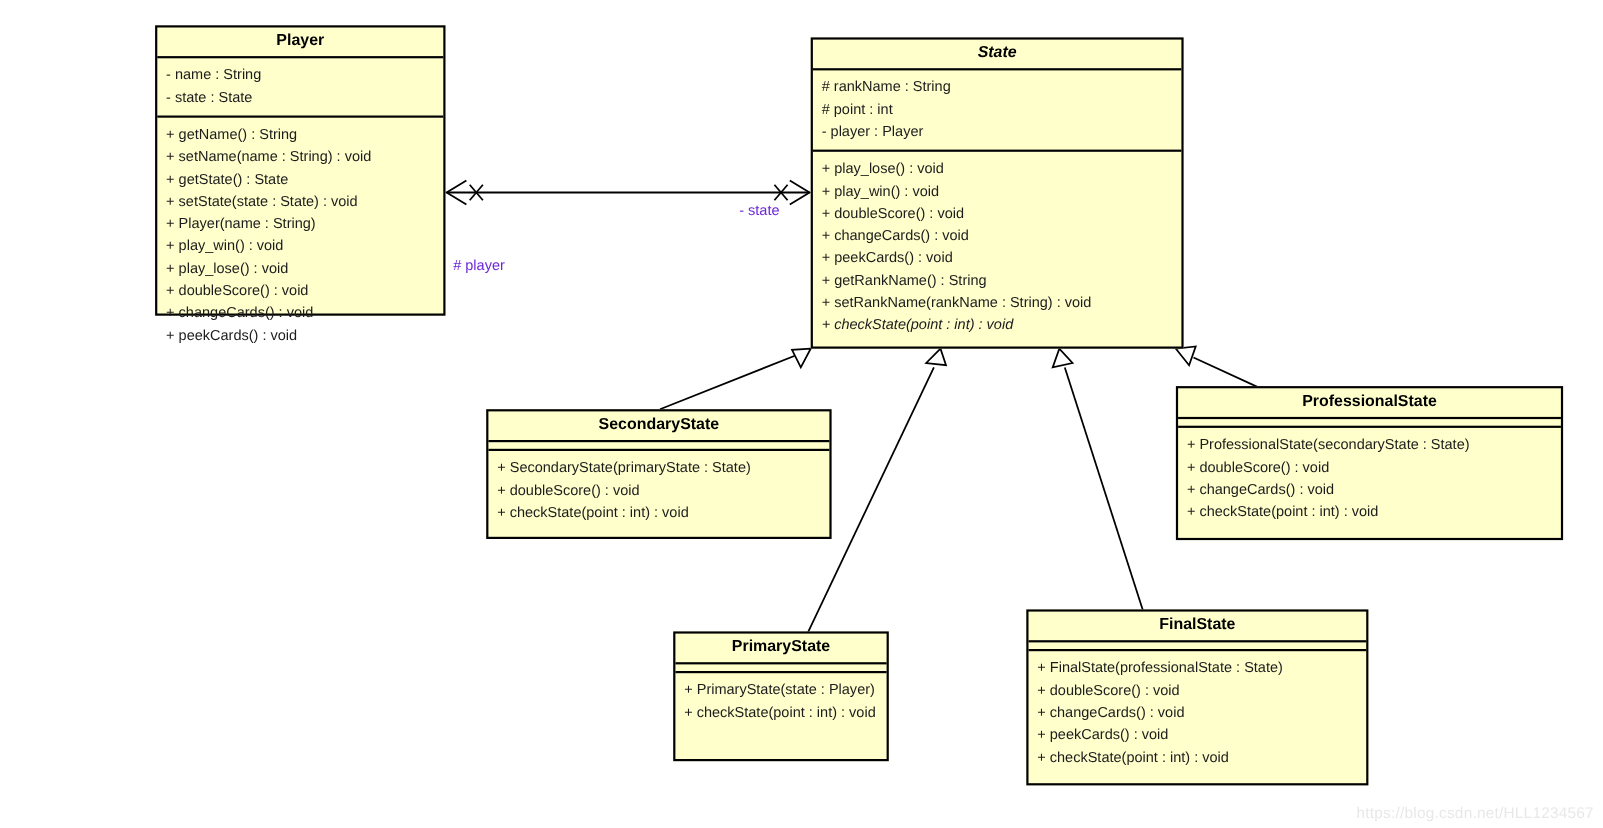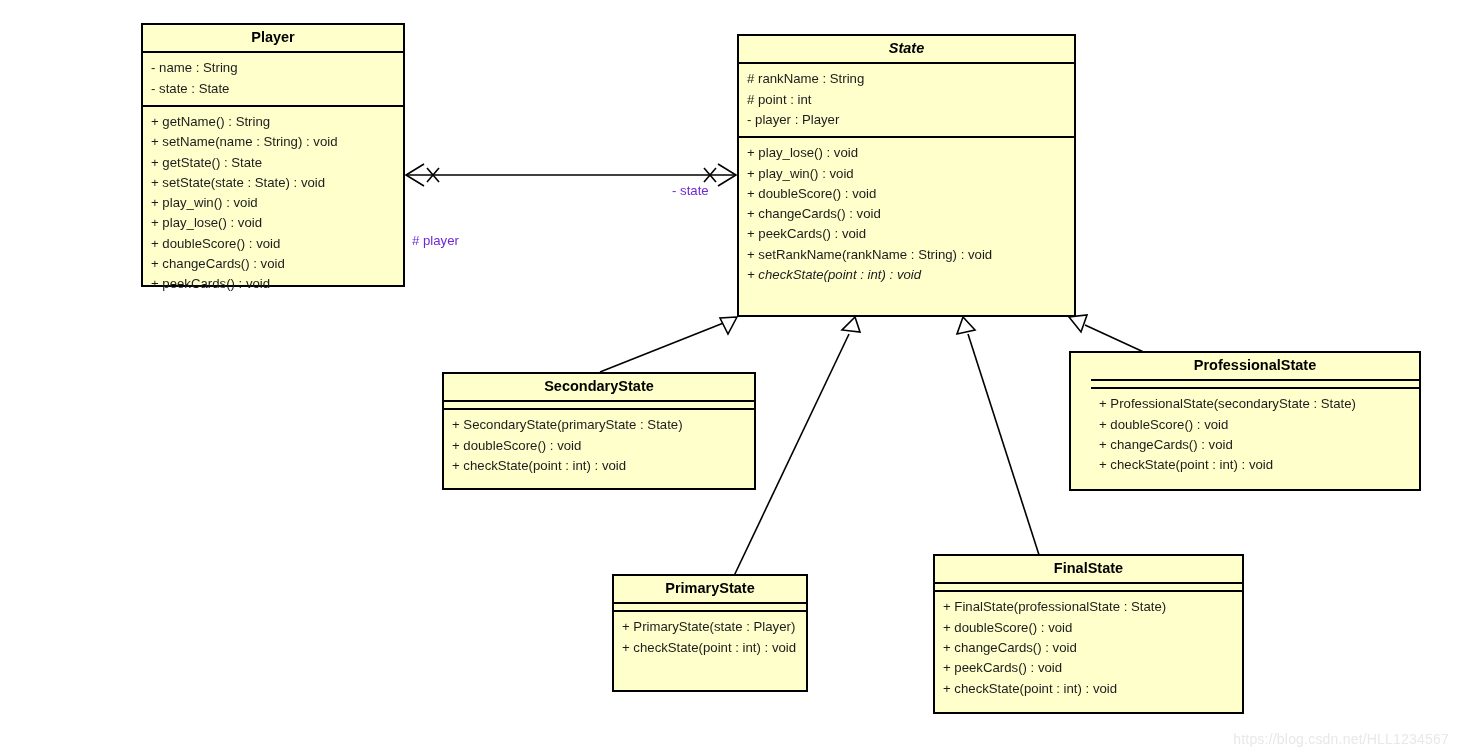--- a/index.html
+++ b/index.html
@@ -141,20 +141,21 @@
     <div class="uml-compartment">
       <div class="uml-row">- name : String</div>
       <div class="uml-row">- state : State</div>
     </div>
     <div class="uml-sep"></div>
     <div class="uml-compartment">
       <div class="uml-row">+ getName() : String</div>
       <div class="uml-row">+ setName(name : String) : void</div>
       <div class="uml-row">+ getState() : State</div>
       <div class="uml-row">+ setState(state : State) : void</div>
+      <div class="uml-row">+ Player(name : String)</div>
       <div class="uml-row">+ play_win() : void</div>
       <div class="uml-row">+ play_lose() : void</div>
       <div class="uml-row">+ doubleScore() : void</div>
       <div class="uml-row">+ changeCards() : void</div>
       <div class="uml-row">+ peekCards() : void</div>
     </div>
   </div>
 
   <div class="uml-class" style="left:737px; top:34px; width:339px; height:283px;">
     <div class="uml-title abstract">State</div>
@@ -164,38 +165,39 @@
       <div class="uml-row"># point : int</div>
       <div class="uml-row">- player : Player</div>
     </div>
     <div class="uml-sep"></div>
     <div class="uml-compartment">
       <div class="uml-row">+ play_lose() : void</div>
       <div class="uml-row">+ play_win() : void</div>
       <div class="uml-row">+ doubleScore() : void</div>
       <div class="uml-row">+ changeCards() : void</div>
       <div class="uml-row">+ peekCards() : void</div>
+      <div class="uml-row">+ getRankName() : String</div>
       <div class="uml-row">+ setRankName(rankName : String) : void</div>
       <div class="uml-row abstract">+ checkState(point : int) : void</div>
     </div>
   </div>
 
   <div class="uml-class" style="left:442px; top:372px; width:314px; height:118px;">
     <div class="uml-title">SecondaryState</div>
     <div class="uml-sep"></div>
     <div class="uml-compartment empty"></div>
     <div class="uml-sep"></div>
     <div class="uml-compartment">
       <div class="uml-row">+ SecondaryState(primaryState : State)</div>
       <div class="uml-row">+ doubleScore() : void</div>
       <div class="uml-row">+ checkState(point : int) : void</div>
     </div>
   </div>
 
-  <div class="uml-class" style="left:1069px; top:351px; width:352px; height:140px;padding-left:20px;">
+  <div class="uml-class" style="left:1069px; top:351px; width:352px; height:140px;">
     <div class="uml-title">ProfessionalState</div>
     <div class="uml-sep"></div>
     <div class="uml-compartment empty"></div>
     <div class="uml-sep"></div>
     <div class="uml-compartment">
       <div class="uml-row">+ ProfessionalState(secondaryState : State)</div>
       <div class="uml-row">+ doubleScore() : void</div>
       <div class="uml-row">+ changeCards() : void</div>
       <div class="uml-row">+ checkState(point : int) : void</div>
     </div>

